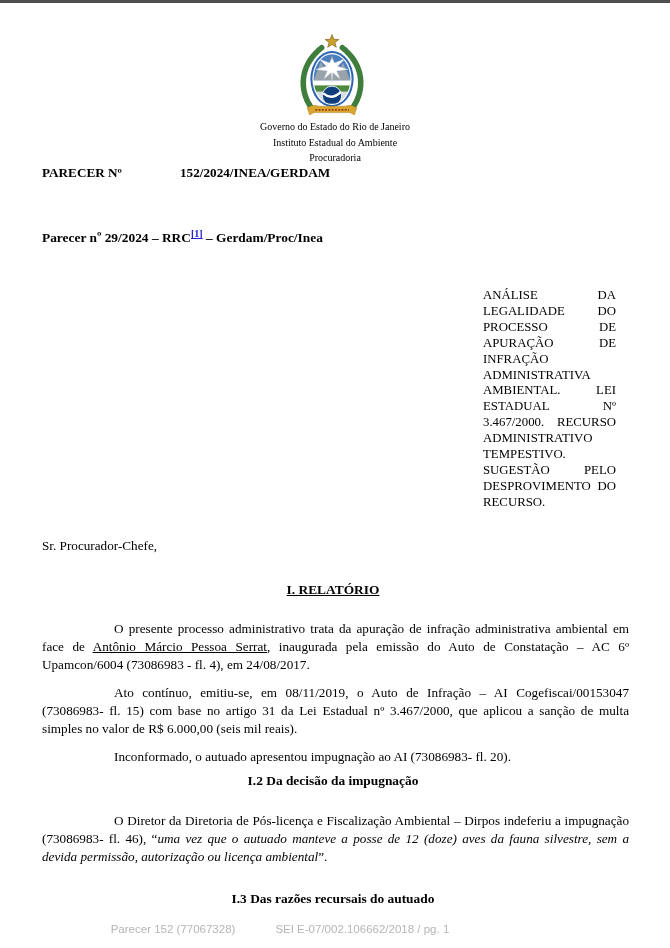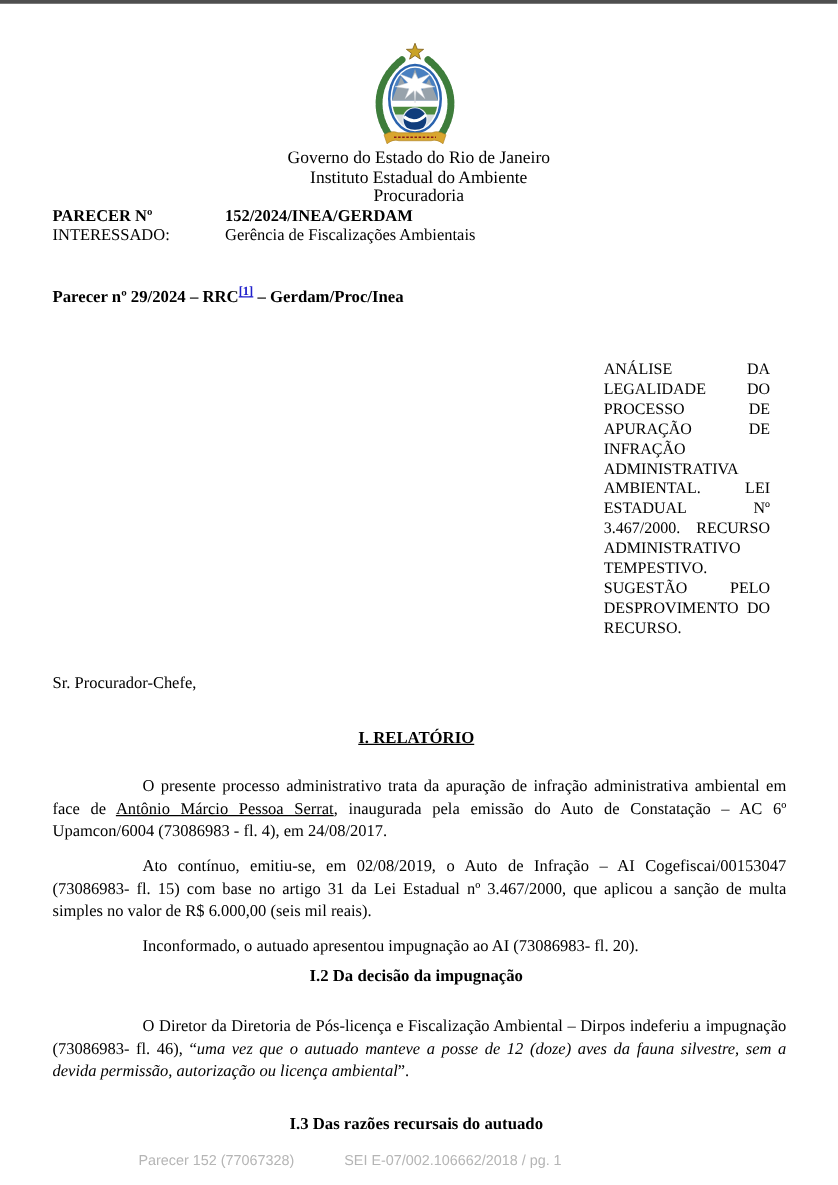--- a/index.html
+++ b/index.html
@@ -8,21 +8,21 @@
     --top-bar:#4f4f4f;
   }
   html,body{margin:0;padding:0;}
   body{
     width:670px;height:948px;position:relative;background:#ffffff;
     font-family:"Liberation Serif",serif;color:#000;overflow:hidden;
   }
   .topbar{position:absolute;top:0;left:0;width:670px;height:3px;background:var(--top-bar);}
   .logo{position:absolute;top:34px;left:292px;width:80px;height:86px;}
   .org{position:absolute;top:119px;left:0;width:670px;text-align:center;
-       font-size:14px;line-height:15.5px;}
+       font-size:10px;line-height:15.5px;}
   .meta{position:absolute;top:166px;left:42px;font-size:13.2px;line-height:14.6px;}
   .meta-label{display:inline-block;width:138px;}
   .bold{font-weight:bold;}
   .ref{position:absolute;top:228px;left:42px;font-size:13.4px;font-weight:bold;}
   .fnlink{color:var(--link-blue);text-decoration:underline;font-size:10px;
           vertical-align:super;cursor:pointer;}
   .ementa{position:absolute;top:288px;left:483px;width:133px;
           font-size:12.8px;line-height:15.9px;text-align:justify;}
   .salutation{position:absolute;top:538px;left:42px;font-size:13.2px;}
   .sec{position:absolute;left:0;width:666px;text-align:center;font-weight:bold;
@@ -72,40 +72,37 @@
 <div class="org">
   <div>Governo do Estado do Rio de Janeiro</div>
   <div>Instituto Estadual do Ambiente</div>
   <div>Procuradoria</div>
 </div>
 
 <div class="meta">
   <div>
     <span class="meta-label bold">PARECER Nº</span><span class="bold">152/2024/INEA/GERDAM</span>
   </div>
-  <div>
-    <span class="meta-label">INTERESSADO:</span><span>Gerência de Fiscalizações Ambientais</span>
-  </div>
 </div>
 
 <div class="ref">
   <span>Parecer nº 29/2024 – RRC</span><sup class="fnlink">[1]</sup><span> – Gerdam/Proc/Inea</span>
 </div>
 
 <div class="ementa">ANÁLISE DA LEGALIDADE DO PROCESSO DE APURAÇÃO DE INFRAÇÃO ADMINISTRATIVA AMBIENTAL. LEI ESTADUAL Nº 3.467/2000. RECURSO ADMINISTRATIVO TEMPESTIVO. SUGESTÃO PELO DESPROVIMENTO DO RECURSO.</div>
 
 <div class="salutation">Sr. Procurador-Chefe,</div>
 
 <h2 class="sec" id="sec1">I. RELATÓRIO</h2>
 
 <p class="para" id="p1">
   <span>O presente processo administrativo trata da apuração de infração administrativa ambiental em face de </span><span class="u">Antônio Márcio Pessoa Serrat</span><span>, inaugurada pela emissão do Auto de Constatação – AC 6º Upamcon/6004 (73086983 - fl. 4), em 24/08/2017.</span>
 </p>
 
-<p class="para" id="p2">Ato contínuo, emitiu-se, em 02/08/2019, o Auto de Infração – AI Cogefiscai/00153047 (73086983- fl. 15) com base no artigo 31 da Lei Estadual nº 3.467/2000, que aplicou a sanção de multa simples no valor de R$ 6.000,00 (seis mil reais).</p>
+<p class="para" id="p2">Ato contínuo, emitiu-se, em 08/11/2019, o Auto de Infração – AI Cogefiscai/00153047 (73086983- fl. 15) com base no artigo 31 da Lei Estadual nº 3.467/2000, que aplicou a sanção de multa simples no valor de R$ 6.000,00 (seis mil reais).</p>
 
 <p class="para" id="p3">Inconformado, o autuado apresentou impugnação ao AI (73086983- fl. 20).</p>
 
 <h2 class="sec" id="sec12">I.2 Da decisão da impugnação</h2>
 
 <p class="para" id="p4">
   <span>O Diretor da Diretoria de Pós-licença e Fiscalização Ambiental – Dirpos indeferiu a impugnação (73086983- fl. 46), “</span><span class="i">uma vez que o autuado manteve a posse de 12 (doze) aves da fauna silvestre, sem a devida permissão, autorização ou licença ambiental</span><span>”.</span>
 </p>
 
 <h2 class="sec" id="sec13">I.3 Das razões recursais do autuado</h2>

